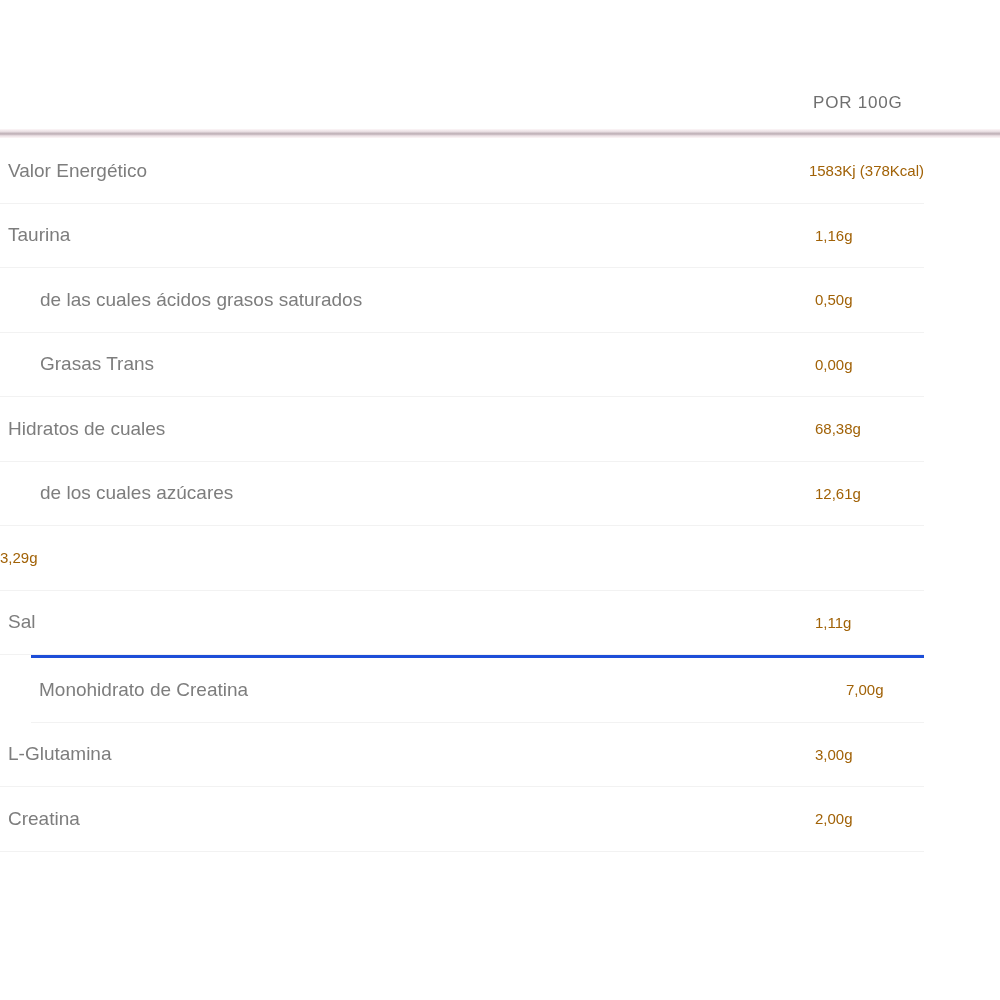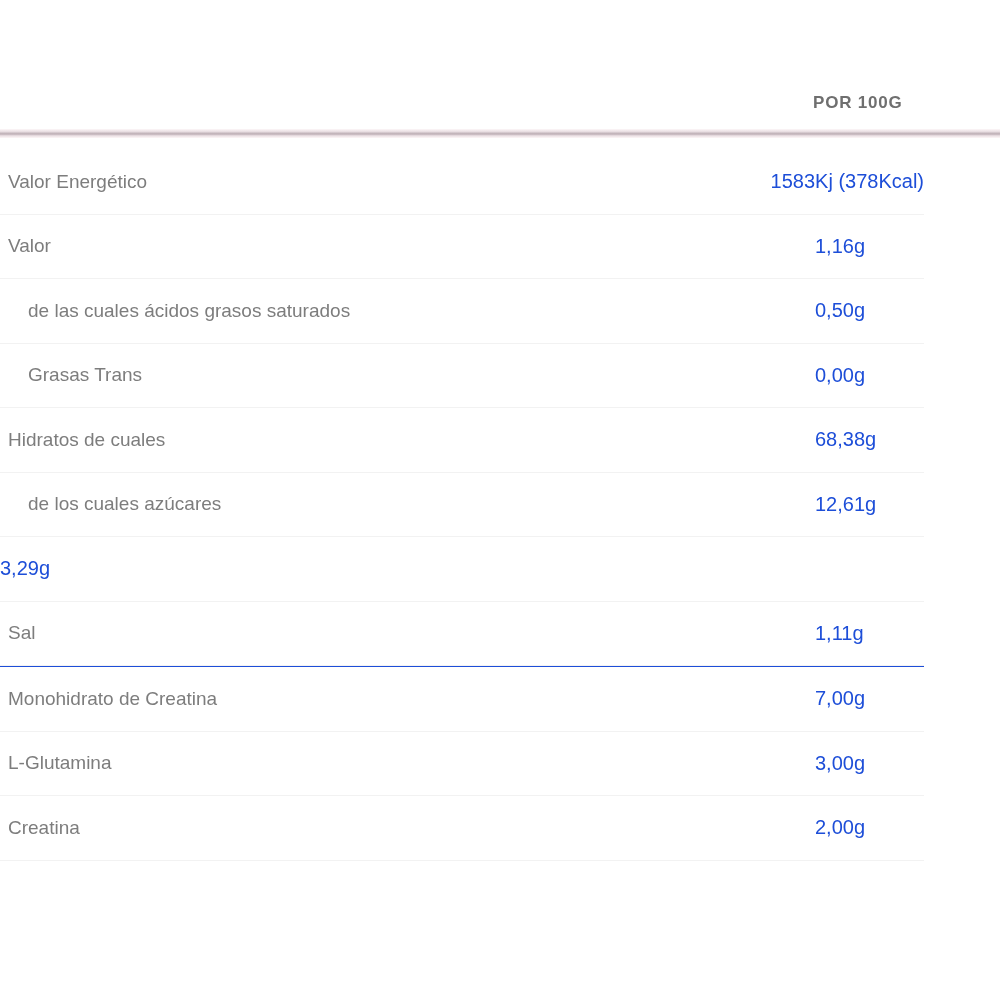--- a/index.html
+++ b/index.html
@@ -16,88 +16,89 @@
     color: #7d7d7d;
     overflow: hidden;
   }
   .col-header {
     position: absolute;
     left: 813px;
     top: 93px;
     font-size: 17px;
     letter-spacing: 0.8px;
     color: #6f6f6f;
-    font-weight: 700;
+    font-weight: 400;
   }
   .top-divider {
     position: absolute;
     left: 0;
     top: 129px;
     width: 1000px;
     height: 9px;
     background: linear-gradient(
       to bottom,
       #fdf7f8 0%,
       #e8dde1 30%,
       #c3b5bb 48%,
       #c3b5bb 58%,
       #eadfe3 75%,
       #fdf7f8 100%
     );
   }
   .rows {
     position: absolute;
     left: 0;
-    top: 150px;
+    top: 139px;
     width: 924px;
   }
   .row {
     display: flex;
     align-items: center;
     height: 63.5px;
     border-bottom: 1px solid #f2f2f2;
     box-sizing: content-box;
   }
   .row .label {
     width: 815px;
     box-sizing: border-box;
     padding-left: 8px;
     font-size: 19px;
     color: #7d7d7d;
   }
   .row.indent .label {
-    padding-left: 28px;
+    padding-left: 40px;
   }
   .row .value {
-    font-size: 20px;
-    color: #1d4ed8;
+    font-size: 15px;
+    color: #a16207;
     white-space: nowrap;
   }
   .row.section-start {
-    border-top: 1px solid #1d4ed8;
+    border-top: 3px solid #1d4ed8;
+    margin-left: 31px;
   }
 </style>
 </head>
 <body>
 
 <div class="sheet">
 
   <div class="col-header">POR 100G</div>
 
   <div class="top-divider"></div>
 
   <div class="rows">
 
     <div class="row">
       <span class="label">Valor Energético</span>
       <span class="value">1583Kj (378Kcal)</span>
     </div>
 
     <div class="row">
-      <span class="label">Valor</span>
+      <span class="label">Taurina</span>
       <span class="value">1,16g</span>
     </div>
 
     <div class="row indent">
       <span class="label">de las cuales ácidos grasos saturados</span>
       <span class="value">0,50g</span>
     </div>
 
     <div class="row indent">
       <span class="label">Grasas Trans</span>

